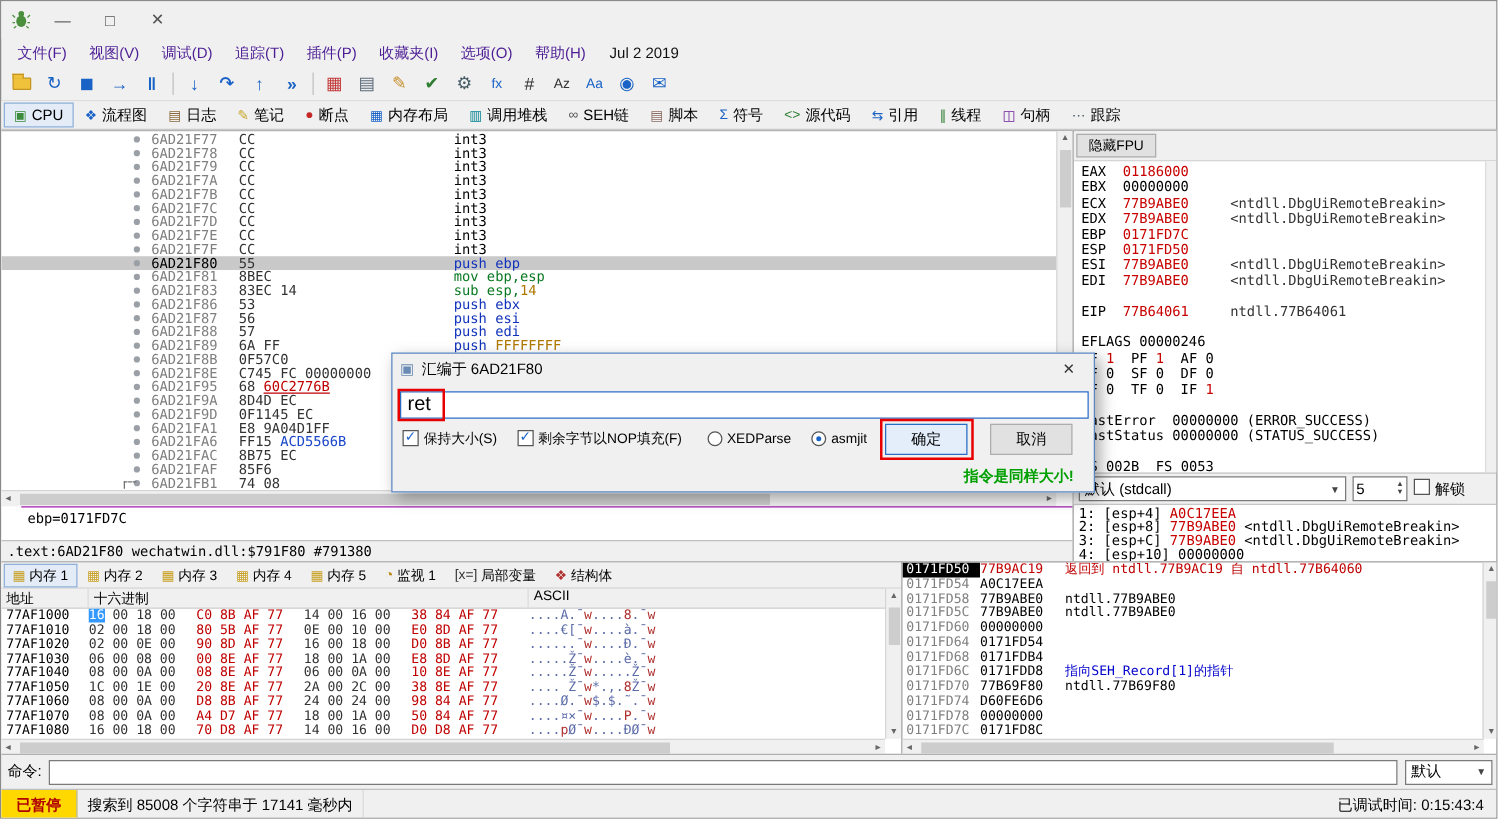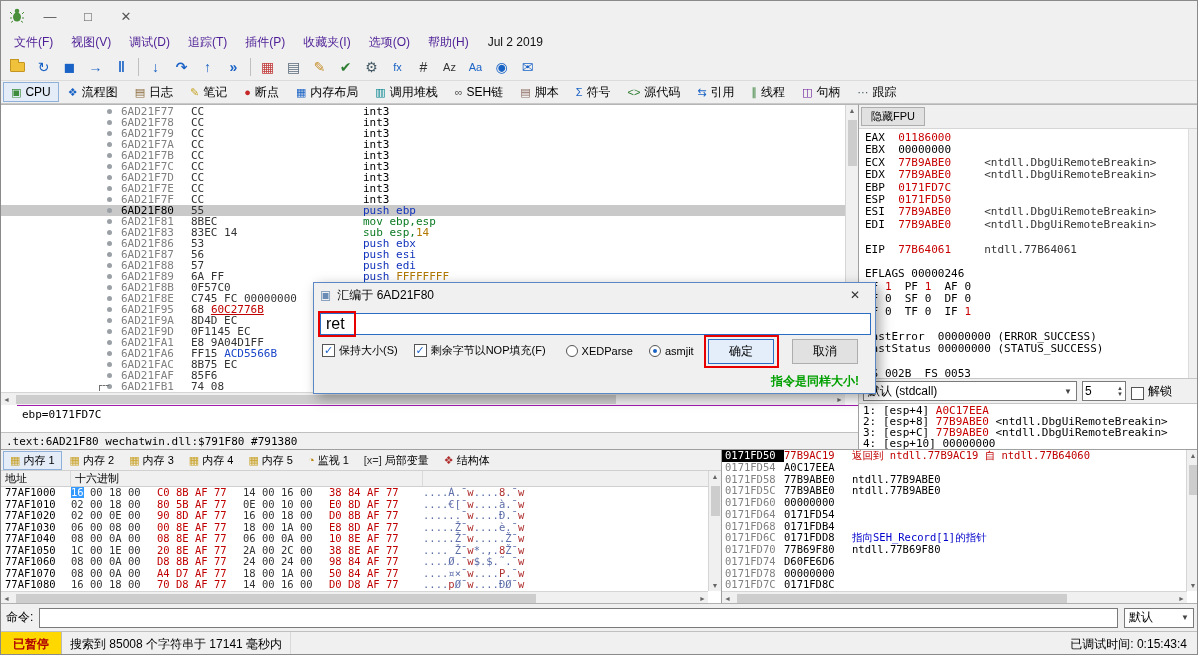--- a/index.html
+++ b/index.html
@@ -62,21 +62,21 @@
   #reglines{padding:3px 0 0 6px;font:11px/12.4px "DejaVu Sans Mono",monospace;white-space:pre}
   .rc-l{color:#000}.rc-lu{color:#000;}.rc-r{color:#c80000}.rc-k{color:#000}.rc-s{color:#333}
   .rp-vscroll{position:absolute;right:0;top:24px;width:11px;height:250px;background:#f0f0f0;border-left:1px solid #dcdcdc}
 
   
   .callconv{position:absolute;left:857px;top:377px;width:341px;height:26px;background:#f0f0f0;border:1px solid #c6c6c6;display:flex;align-items:center;gap:5px;padding:0 4px}
   .cc-combo{flex:0 0 214px;height:20px;background:#fff;border:1px solid #7a7a7a;display:flex;align-items:center;justify-content:space-between;padding:0 4px}
   .cc-arrow{font-size:8px;color:#444}
   .cc-spin{flex:0 0 44px;height:20px;background:#fff;border:1px solid #7a7a7a;display:flex;align-items:center;justify-content:space-between;padding:0 2px}
   .cc-spin-btns{display:flex;flex-direction:column;font-size:6px;color:#444;line-height:6px}
-  .cc-unlock{display:flex;align-items:flex-end;gap:4px}
+  .cc-unlock{display:flex;align-items:flex-start;gap:4px}
   .cb{display:inline-block;width:13px;height:13px;background:#fff;border:1px solid #555;text-align:center;line-height:11px;font-size:11px;color:#1a63c6;font-weight:bold}
   .cb.empty{color:transparent}
 
   
   .args-pane{position:absolute;left:857px;top:403px;width:341px;height:45px;background:#fff;border-left:1px solid #a0a0a0;font:11px/11px "DejaVu Sans Mono",monospace;white-space:pre;padding:1px 0 0 4px;overflow:hidden}
   .arg-row{height:11px}
 
   
   .dump-pane{position:absolute;left:0;top:448px;width:720px;height:154px;background:#fff;border-top:1px solid #a0a0a0;overflow:hidden}
   .dump-tabs{height:21px;background:#f0f0f0;display:flex;gap:1px;padding:1px 2px;border-bottom:1px solid #d0d0d0;align-items:center}
@@ -344,20 +344,21 @@
           <span class="tlabel">局部变量</span>
         </div>
         <div class="dtab">
           <span class="ticon" style="color: rgb(176, 48, 48);">❖</span>
           <span class="tlabel">结构体</span>
         </div>
       </div>
     <div class="dump-header">
       <span class="dh-addr">地址</span>
       <span class="dh-hex">十六进制</span>
+      <span class="dh-ascii">ASCII</span>
     </div>
     <div id="dumprows"><div class="dump-row"><span class="d-addr">77AF1000</span><span class="d-hex"><span class="d-grp hx-k"><span class="hx-sel">16</span><span class="hx-k"> 00 18 00</span></span><span class="d-grp hx-r">C0 8B AF 77</span><span class="d-grp hx-k">14 00 16 00</span><span class="d-grp hx-r">38 84 AF 77</span></span><span class="d-ascii"><span class="asc-d">.</span><span class="asc-d">.</span><span class="asc-d">.</span><span class="asc-d">.</span><span class="asc-d">À</span><span class="asc-d">.</span><span class="asc-d">¯</span><span class="asc-a">w</span><span class="asc-d">.</span><span class="asc-d">.</span><span class="asc-d">.</span><span class="asc-d">.</span><span class="asc-a">8</span><span class="asc-d">.</span><span class="asc-d">¯</span><span class="asc-a">w</span></span></div><div class="dump-row"><span class="d-addr">77AF1010</span><span class="d-hex"><span class="d-grp hx-k">02 00 18 00</span><span class="d-grp hx-r">80 5B AF 77</span><span class="d-grp hx-k">0E 00 10 00</span><span class="d-grp hx-r">E0 8D AF 77</span></span><span class="d-ascii"><span class="asc-d">.</span><span class="asc-d">.</span><span class="asc-d">.</span><span class="asc-d">.</span><span class="asc-d">€</span><span class="asc-d">[</span><span class="asc-d">¯</span><span class="asc-a">w</span><span class="asc-d">.</span><span class="asc-d">.</span><span class="asc-d">.</span><span class="asc-d">.</span><span class="asc-d">à</span><span class="asc-d">.</span><span class="asc-d">¯</span><span class="asc-a">w</span></span></div><div class="dump-row"><span class="d-addr">77AF1020</span><span class="d-hex"><span class="d-grp hx-k">02 00 0E 00</span><span class="d-grp hx-r">90 8D AF 77</span><span class="d-grp hx-k">16 00 18 00</span><span class="d-grp hx-r">D0 8B AF 77</span></span><span class="d-ascii"><span class="asc-d">.</span><span class="asc-d">.</span><span class="asc-d">.</span><span class="asc-d">.</span><span class="asc-d">.</span><span class="asc-d">.</span><span class="asc-d">¯</span><span class="asc-a">w</span><span class="asc-d">.</span><span class="asc-d">.</span><span class="asc-d">.</span><span class="asc-d">.</span><span class="asc-d">Ð</span><span class="asc-d">.</span><span class="asc-d">¯</span><span class="asc-a">w</span></span></div><div class="dump-row"><span class="d-addr">77AF1030</span><span class="d-hex"><span class="d-grp hx-k">06 00 08 00</span><span class="d-grp hx-r">00 8E AF 77</span><span class="d-grp hx-k">18 00 1A 00</span><span class="d-grp hx-r">E8 8D AF 77</span></span><span class="d-ascii"><span class="asc-d">.</span><span class="asc-d">.</span><span class="asc-d">.</span><span class="asc-d">.</span><span class="asc-d">.</span><span class="asc-d">Ž</span><span class="asc-d">¯</span><span class="asc-a">w</span><span class="asc-d">.</span><span class="asc-d">.</span><span class="asc-d">.</span><span class="asc-d">.</span><span class="asc-d">è</span><span class="asc-d">.</span><span class="asc-d">¯</span><span class="asc-a">w</span></span></div><div class="dump-row"><span class="d-addr">77AF1040</span><span class="d-hex"><span class="d-grp hx-k">08 00 0A 00</span><span class="d-grp hx-r">08 8E AF 77</span><span class="d-grp hx-k">06 00 0A 00</span><span class="d-grp hx-r">10 8E AF 77</span></span><span class="d-ascii"><span class="asc-d">.</span><span class="asc-d">.</span><span class="asc-d">.</span><span class="asc-d">.</span><span class="asc-d">.</span><span class="asc-d">Ž</span><span class="asc-d">¯</span><span class="asc-a">w</span><span class="asc-d">.</span><span class="asc-d">.</span><span class="asc-d">.</span><span class="asc-d">.</span><span class="asc-d">.</span><span class="asc-d">Ž</span><span class="asc-d">¯</span><span class="asc-a">w</span></span></div><div class="dump-row"><span class="d-addr">77AF1050</span><span class="d-hex"><span class="d-grp hx-k">1C 00 1E 00</span><span class="d-grp hx-r">20 8E AF 77</span><span class="d-grp hx-k">2A 00 2C 00</span><span class="d-grp hx-r">38 8E AF 77</span></span><span class="d-ascii"><span class="asc-d">.</span><span class="asc-d">.</span><span class="asc-d">.</span><span class="asc-d">.</span><span class="asc-d"> </span><span class="asc-d">Ž</span><span class="asc-d">¯</span><span class="asc-a">w</span><span class="asc-d">*</span><span class="asc-d">.</span><span class="asc-d">,</span><span class="asc-d">.</span><span class="asc-a">8</span><span class="asc-d">Ž</span><span class="asc-d">¯</span><span class="asc-a">w</span></span></div><div class="dump-row"><span class="d-addr">77AF1060</span><span class="d-hex"><span class="d-grp hx-k">08 00 0A 00</span><span class="d-grp hx-r">D8 8B AF 77</span><span class="d-grp hx-k">24 00 24 00</span><span class="d-grp hx-r">98 84 AF 77</span></span><span class="d-ascii"><span class="asc-d">.</span><span class="asc-d">.</span><span class="asc-d">.</span><span class="asc-d">.</span><span class="asc-d">Ø</span><span class="asc-d">.</span><span class="asc-d">¯</span><span class="asc-a">w</span><span class="asc-d">$</span><span class="asc-d">.</span><span class="asc-d">$</span><span class="asc-d">.</span><span class="asc-d">˜</span><span class="asc-d">.</span><span class="asc-d">¯</span><span class="asc-a">w</span></span></div><div class="dump-row"><span class="d-addr">77AF1070</span><span class="d-hex"><span class="d-grp hx-k">08 00 0A 00</span><span class="d-grp hx-r">A4 D7 AF 77</span><span class="d-grp hx-k">18 00 1A 00</span><span class="d-grp hx-r">50 84 AF 77</span></span><span class="d-ascii"><span class="asc-d">.</span><span class="asc-d">.</span><span class="asc-d">.</span><span class="asc-d">.</span><span class="asc-d">¤</span><span class="asc-d">×</span><span class="asc-d">¯</span><span class="asc-a">w</span><span class="asc-d">.</span><span class="asc-d">.</span><span class="asc-d">.</span><span class="asc-d">.</span><span class="asc-a">P</span><span class="asc-d">.</span><span class="asc-d">¯</span><span class="asc-a">w</span></span></div><div class="dump-row"><span class="d-addr">77AF1080</span><span class="d-hex"><span class="d-grp hx-k">16 00 18 00</span><span class="d-grp hx-r">70 D8 AF 77</span><span class="d-grp hx-k">14 00 16 00</span><span class="d-grp hx-r">D0 D8 AF 77</span></span><span class="d-ascii"><span class="asc-d">.</span><span class="asc-d">.</span><span class="asc-d">.</span><span class="asc-d">.</span><span class="asc-a">p</span><span class="asc-d">Ø</span><span class="asc-d">¯</span><span class="asc-a">w</span><span class="asc-d">.</span><span class="asc-d">.</span><span class="asc-d">.</span><span class="asc-d">.</span><span class="asc-d">Ð</span><span class="asc-d">Ø</span><span class="asc-d">¯</span><span class="asc-a">w</span></span></div></div>
     <div class="dump-vscroll">
       <span class="sb-arrow">▲</span>
       <div class="sb-thumb-v" style="height:30px"></div>
       <div class="sb-fill"></div>
       <span class="sb-arrow">▼</span>
     </div>
     <div class="dump-hscroll">
       <span class="sb-arrow">◄</span>

